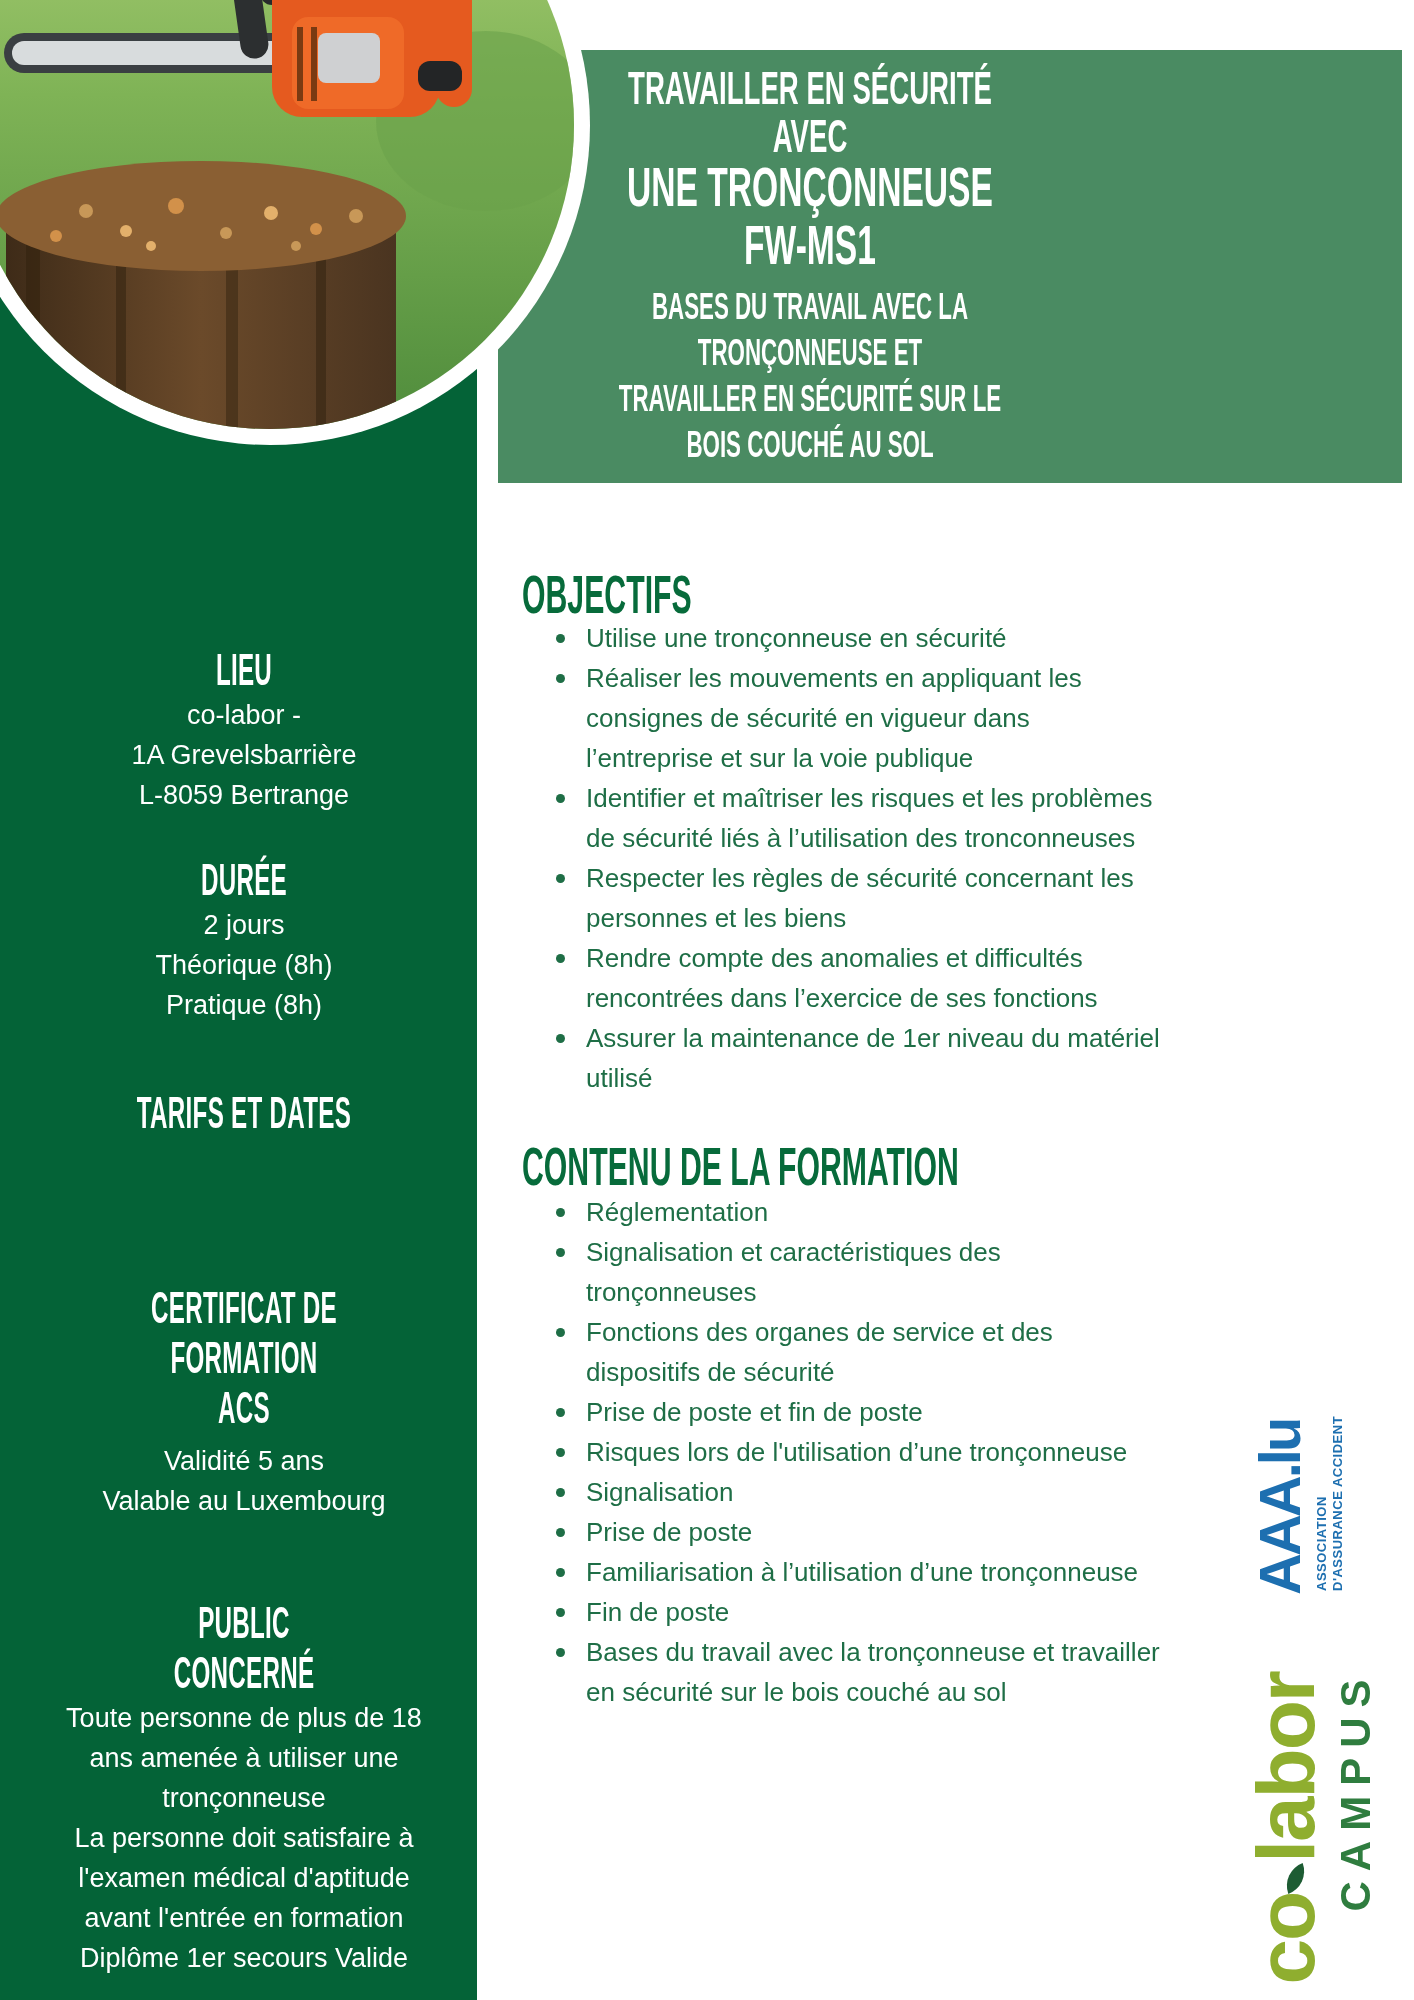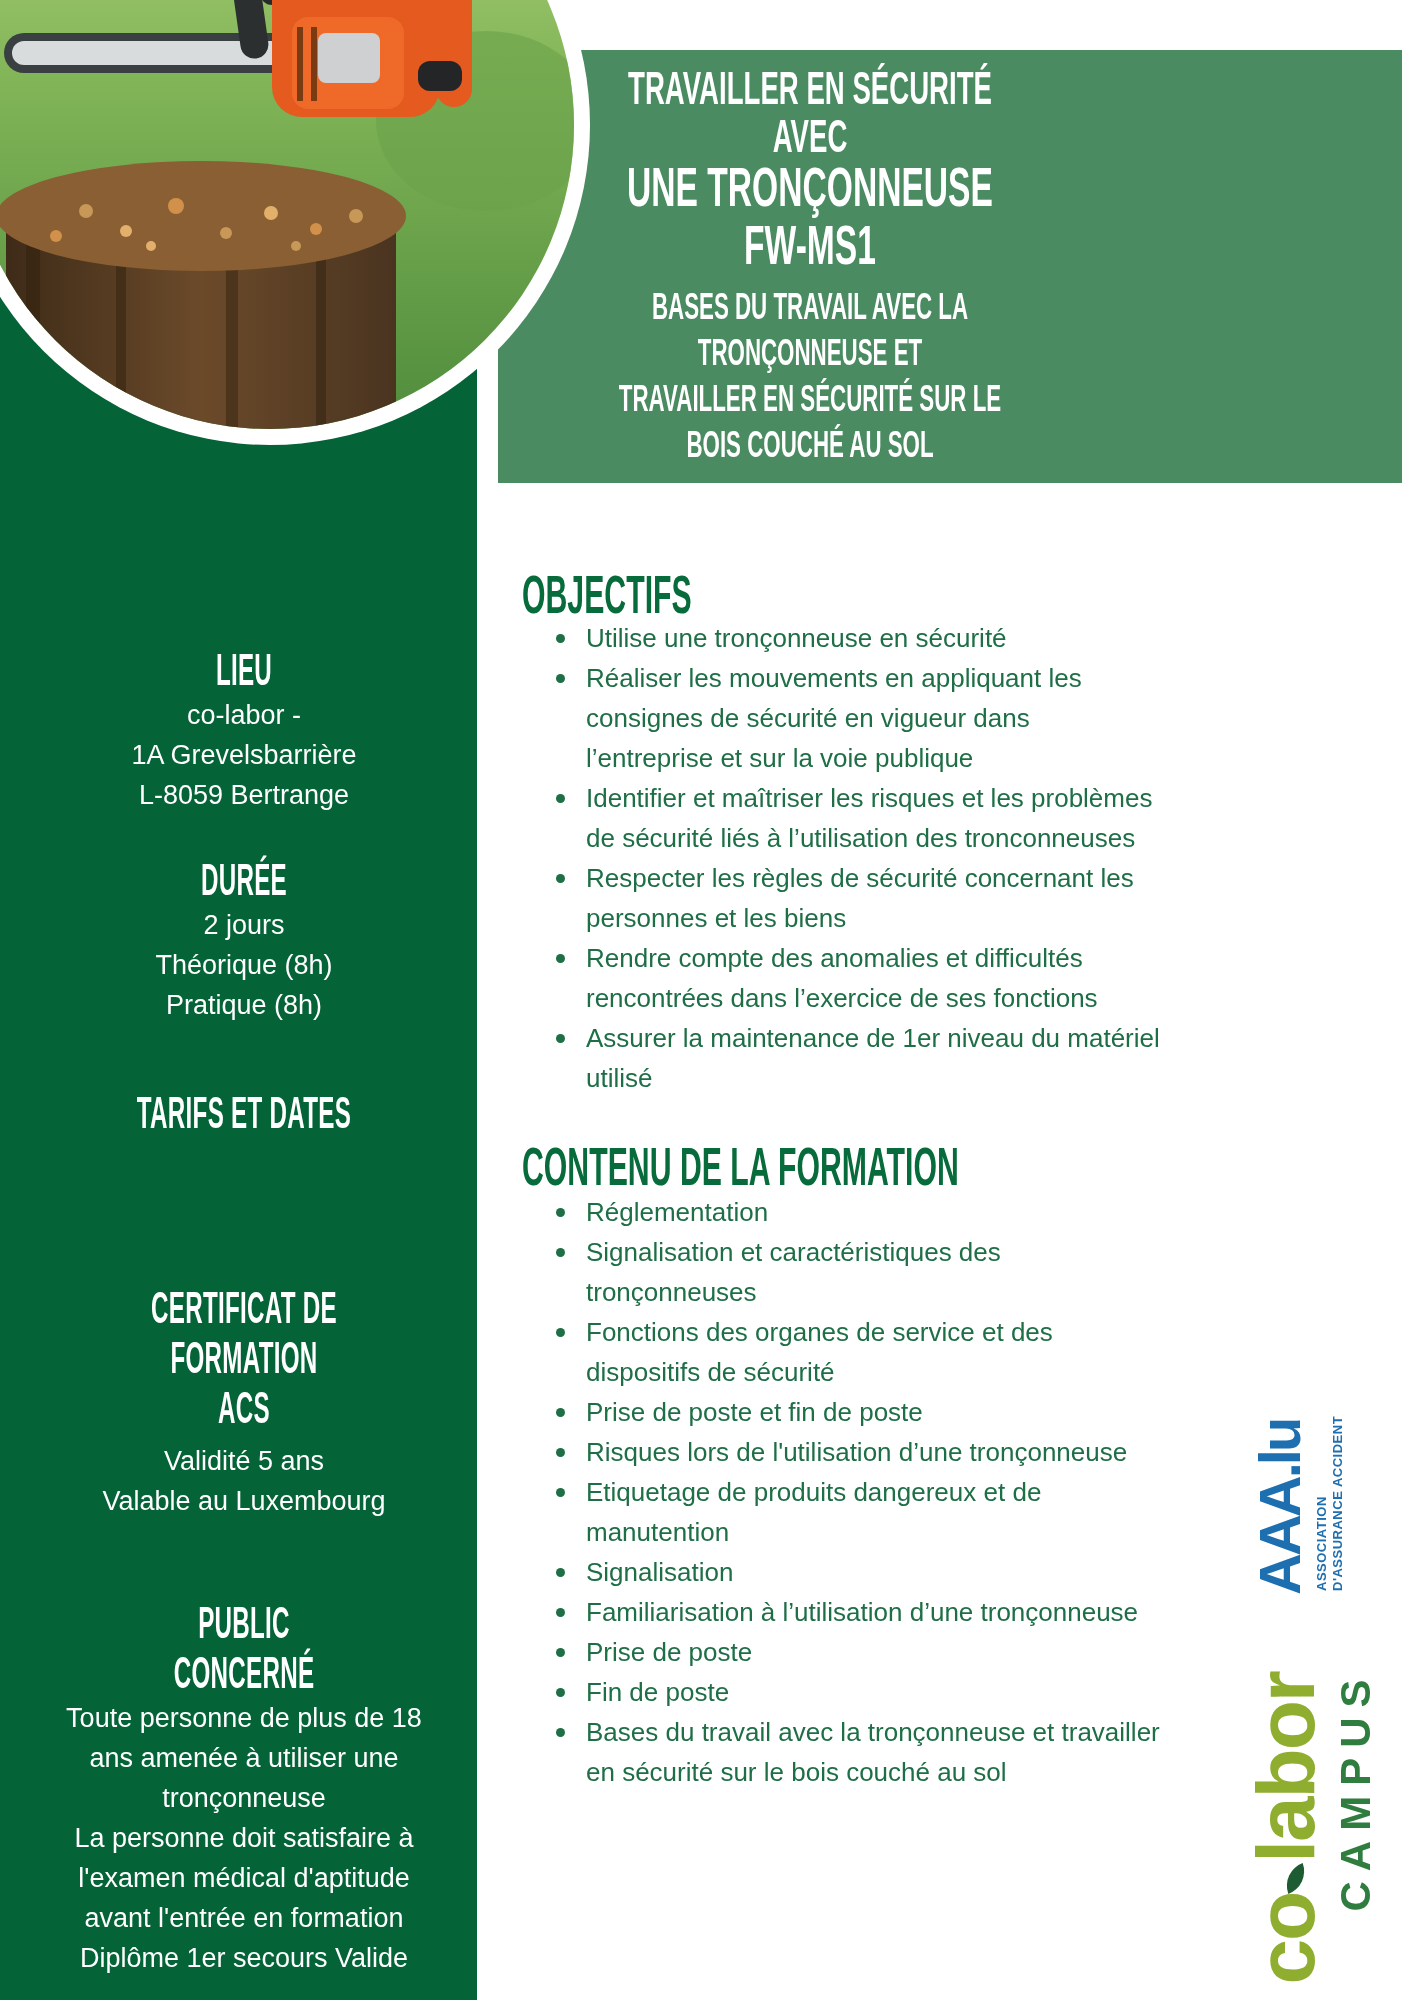--- a/index.html
+++ b/index.html
@@ -219,31 +219,27 @@
         <span class="li-text">Fonctions des organes de service et des
 dispositifs de sécurité</span>
       </div>
       <div class="li">
         <span class="li-text">Prise de poste et fin de poste</span>
       </div>
       <div class="li">
         <span class="li-text">Risques lors de l'utilisation d’une tronçonneuse</span>
       </div>
       <div class="li">
-        <span class="li-text">Etiquetage de produits dangereux et de
-manutention</span>
-      </div>
-      <div class="li">
         <span class="li-text">Signalisation</span>
       </div>
       <div class="li">
+        <span class="li-text">Prise de poste</span>
+      </div>
+      <div class="li">
         <span class="li-text">Familiarisation à l’utilisation d’une tronçonneuse</span>
-      </div>
-      <div class="li">
-        <span class="li-text">Prise de poste</span>
       </div>
       <div class="li">
         <span class="li-text">Fin de poste</span>
       </div>
       <div class="li">
         <span class="li-text">Bases du travail avec la tronçonneuse et travailler
 en sécurité sur le bois couché au sol</span>
       </div>
     </div>
 

